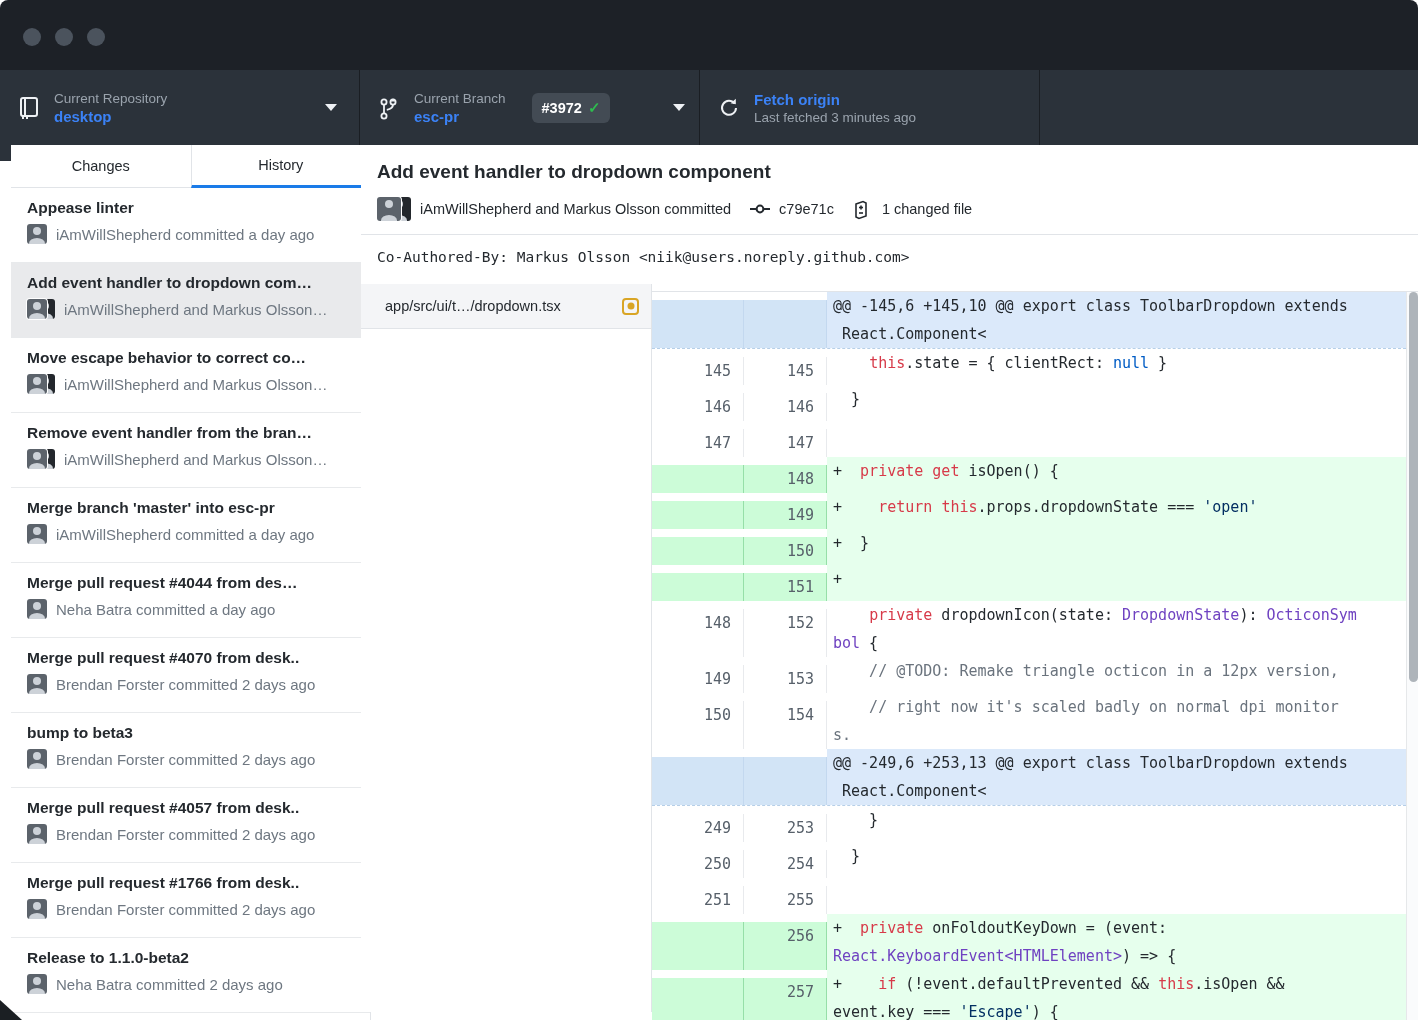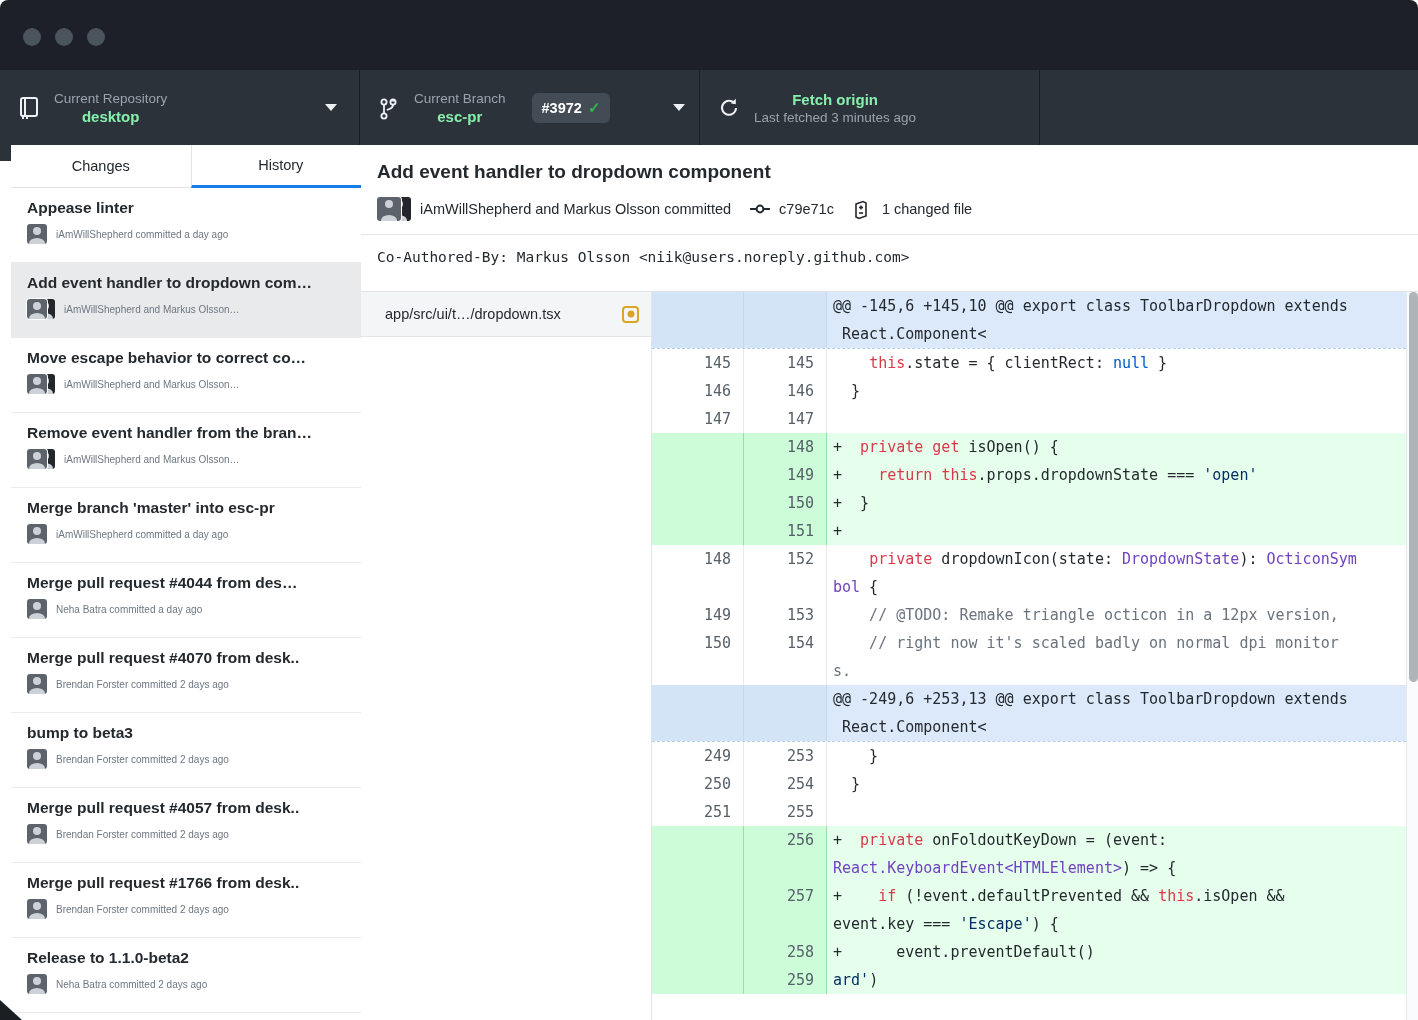--- a/index.html
+++ b/index.html
@@ -17,21 +17,21 @@
   .toolbar { position:absolute; left:0; top:70px; width:1418px; height:91px;
              background:#2b323a; display:flex; }
   .tb-sec { position:relative; height:75px; display:flex; align-items:center;
             padding-left:18px; border-right:1px solid #1a1e23; cursor:default; }
   .tb-repo { width:360px; }
   .tb-branch { width:340px; }
   .tb-fetch { width:340px; }
   .tb-rest { flex:1; border-right:none; }
   .tb-icon { width:22px; height:24px; margin-right:14px; flex:0 0 auto; }
   .tb-text .tb-label { font-size:13.5px; color:#9aa3ad; line-height:17px; }
-  .tb-text .tb-value { font-size:15px; font-weight:bold; color:#86efac; line-height:19px;text-align:center; }
+  .tb-text .tb-value { font-size:15px; font-weight:bold; color:#3b82f6; line-height:19px; }
   .caret { width:0; height:0; border-left:6px solid transparent; border-right:6px solid transparent;
            border-top:7px solid #eef1f4; }
   .tb-repo .caret { position:absolute; right:22px; top:34px; }
   .tb-branch .caret { position:absolute; right:14px; top:34px; }
   .pr-badge { margin-left:26px; background:#434b54; border-radius:6px; height:30px;
               display:flex; align-items:center; padding:0 10px; }
   .pr-badge .num { color:#fff; font-weight:bold; font-size:14.5px; }
   .pr-badge .chk { color:#2ebc4f; font-weight:bold; font-size:15px; margin-left:6px; }
 
   
@@ -41,21 +41,21 @@
   .tab { width:180px; display:flex; align-items:center; justify-content:center;
          font-size:14.5px; color:#24292e; border-bottom:1px solid #e1e4e8; cursor:pointer; }
   .tab + .tab { border-left:1px solid #e1e4e8; }
   .tab.active { border-bottom:3px solid #1a7be8; }
   .commit-item { height:75px; padding:11px 14px 0 16px; border-bottom:1px solid #e8eaec;
                  background:#fff; overflow:hidden; cursor:default; }
   .commit-item.selected { background:#e9eaec; }
   .commit-title { font-size:15.5px; font-weight:bold; color:#24292e; white-space:nowrap;
                   overflow:hidden; }
   .commit-meta { margin-top:7px; display:flex; align-items:center; gap:9px;
-                 font-size:10px; color:#6e7781; white-space:nowrap; }
+                 font-size:15px; color:#6e7781; white-space:nowrap; }
   
   .avatar { position:relative; width:20px; height:20px; border-radius:3px;
             background:#5c636b; overflow:hidden; flex:0 0 auto; }
   .avatar::before { content:""; position:absolute; top:3px; left:50%; transform:translateX(-50%);
                     width:8px; height:8px; border-radius:50%; background:#cdd2d8; }
   .avatar::after { content:""; position:absolute; bottom:-5px; left:50%; transform:translateX(-50%);
                    width:16px; height:11px; border-radius:50% 50% 0 0; background:#cdd2d8; }
   .avatar-stack { position:relative; width:28px; height:20px; flex:0 0 auto; }
   .avatar-stack .avatar { position:absolute; top:0; }
   .avatar-stack .a2 { left:8px; background:#23272c; z-index:0; }
@@ -72,36 +72,36 @@
   .ch-meta .avatar { width:24px; height:24px; }
   .ch-meta .a2 { left:10px; }
   .meta-ico { width:20px; height:18px; flex:0 0 auto; }
   .gap-l { margin-left:10px; }
   .ch-divider { border-top:1px solid #e1e4e8; margin-top:13px; }
   .ch-desc { padding:14px 0 0 16px; font-family:"DejaVu Sans Mono", monospace;
              font-size:14.5px; color:#24292e; }
   .ch-bottom { border-top:1px solid #e1e4e8; position:absolute; left:0; bottom:0; width:100%; }
 
   
-  .file-panel { position:absolute; left:361px; top:292px; width:291px; height:728px;
+  .file-panel { position:absolute; left:361px; top:284px; width:291px; height:728px;
                 background:#fff; border-right:1px solid #e1e4e8; }
   .file-row { height:45px; background:#f4f5f7; border-bottom:1px solid #e1e4e8;
               display:flex; align-items:center; padding:0 12px 0 24px; cursor:pointer; }
   .file-name { font-size:14.5px; color:#24292e; flex:1; white-space:nowrap; overflow:hidden; }
   .mod-ico { width:17px; height:17px; border:2px solid #d9a525; border-radius:4px;
              position:relative; flex:0 0 auto; }
   .mod-ico::after { content:""; position:absolute; left:50%; top:50%; transform:translate(-50%,-50%);
                     width:7px; height:7px; border-radius:50%; background:#d9a525; }
 
   
   .diff { position:absolute; left:652px; top:292px; width:754px; height:728px;
           background:#fff; overflow:hidden;
           font-family:"DejaVu Sans Mono", monospace; font-size:15px; }
   .diff-row { display:grid; grid-template-columns:92px 83px 1fr; }
-  .gut { text-align:right; padding-right:12px; color:#57606a; line-height:28px; }
+  .gut { text-align:right; padding-right:12px; color:#57606a; line-height:28px;margin-top:8px; }
   .code-cell { padding-left:6px; }
   .code-line { line-height:28px; min-height:28px; white-space:pre; color:#24292e; }
   
   .diff-row.ctx .gut { background:#fff; border-right:1px solid #e8eaed; }
   
   .diff-row.add .gut { background:#ccfcd8; border-right:1px solid #96dfa8; }
   .diff-row.add .code-cell { background:#e6ffed; }
   
   .diff-row.hunk { border-bottom:1px dashed #b6cfe8; }
   .diff-row.hunk .gut { background:#d2e4f6; border-right:1px solid #c3d8ef; }

